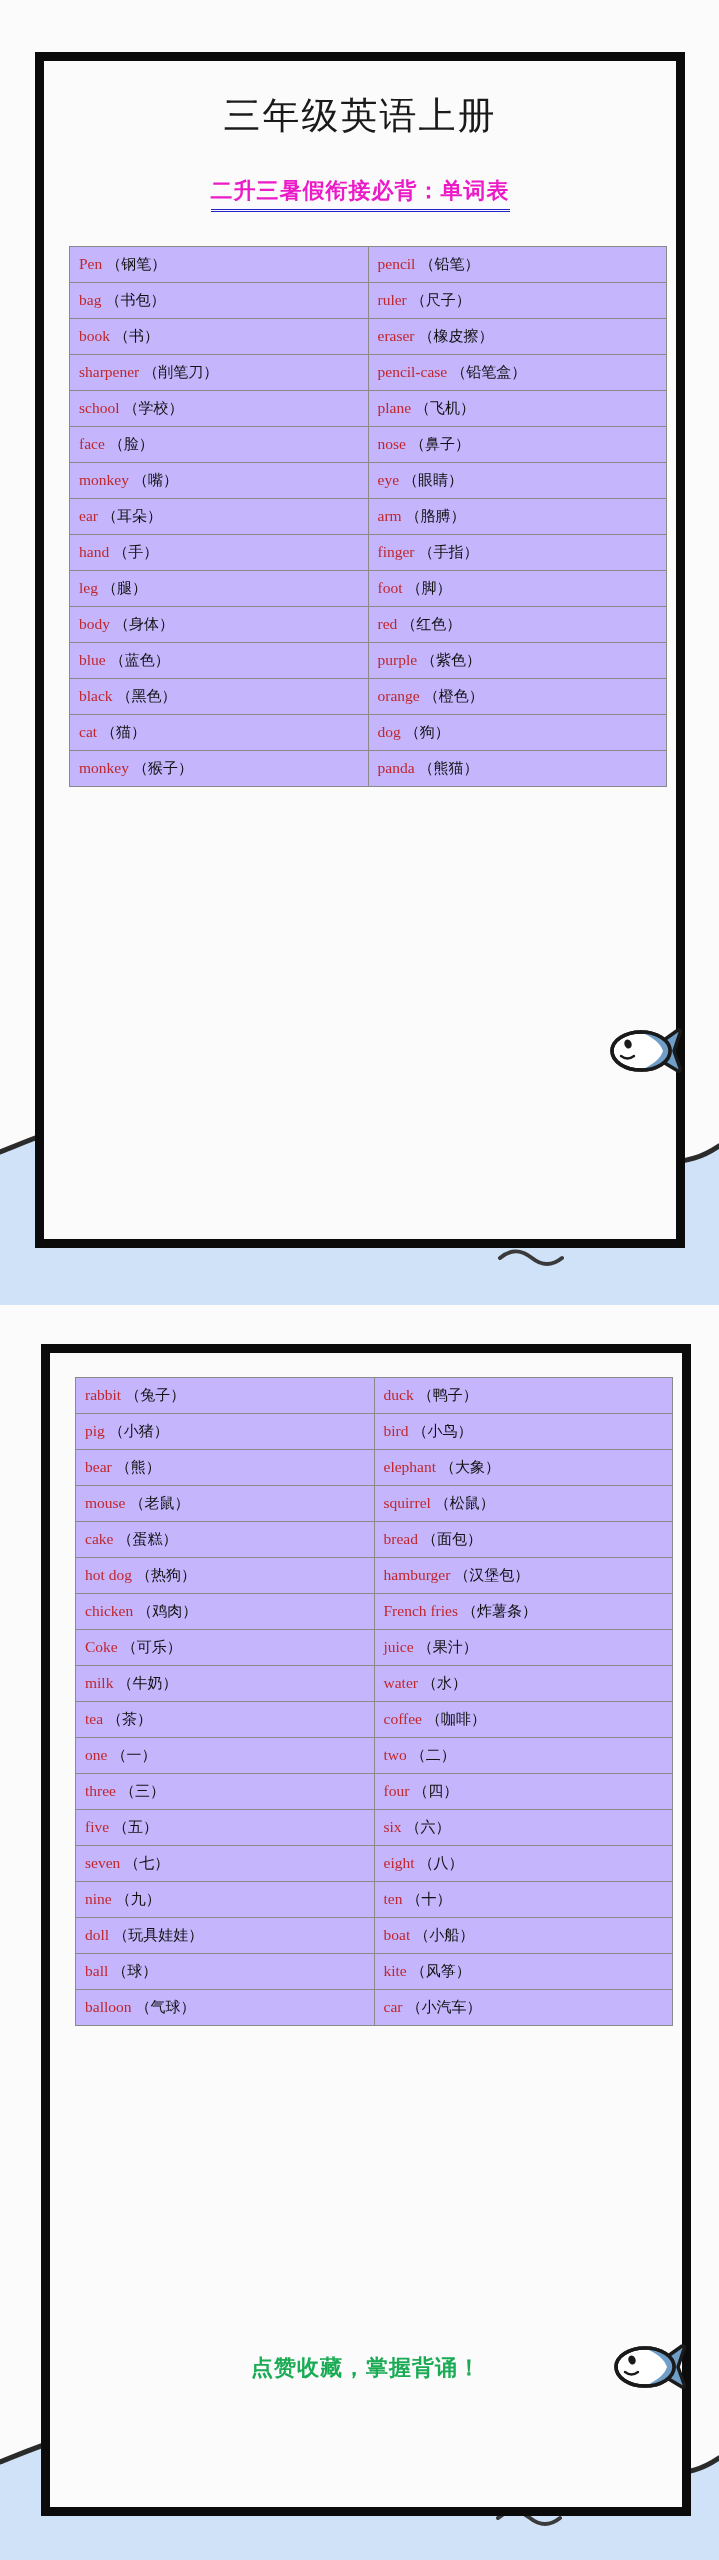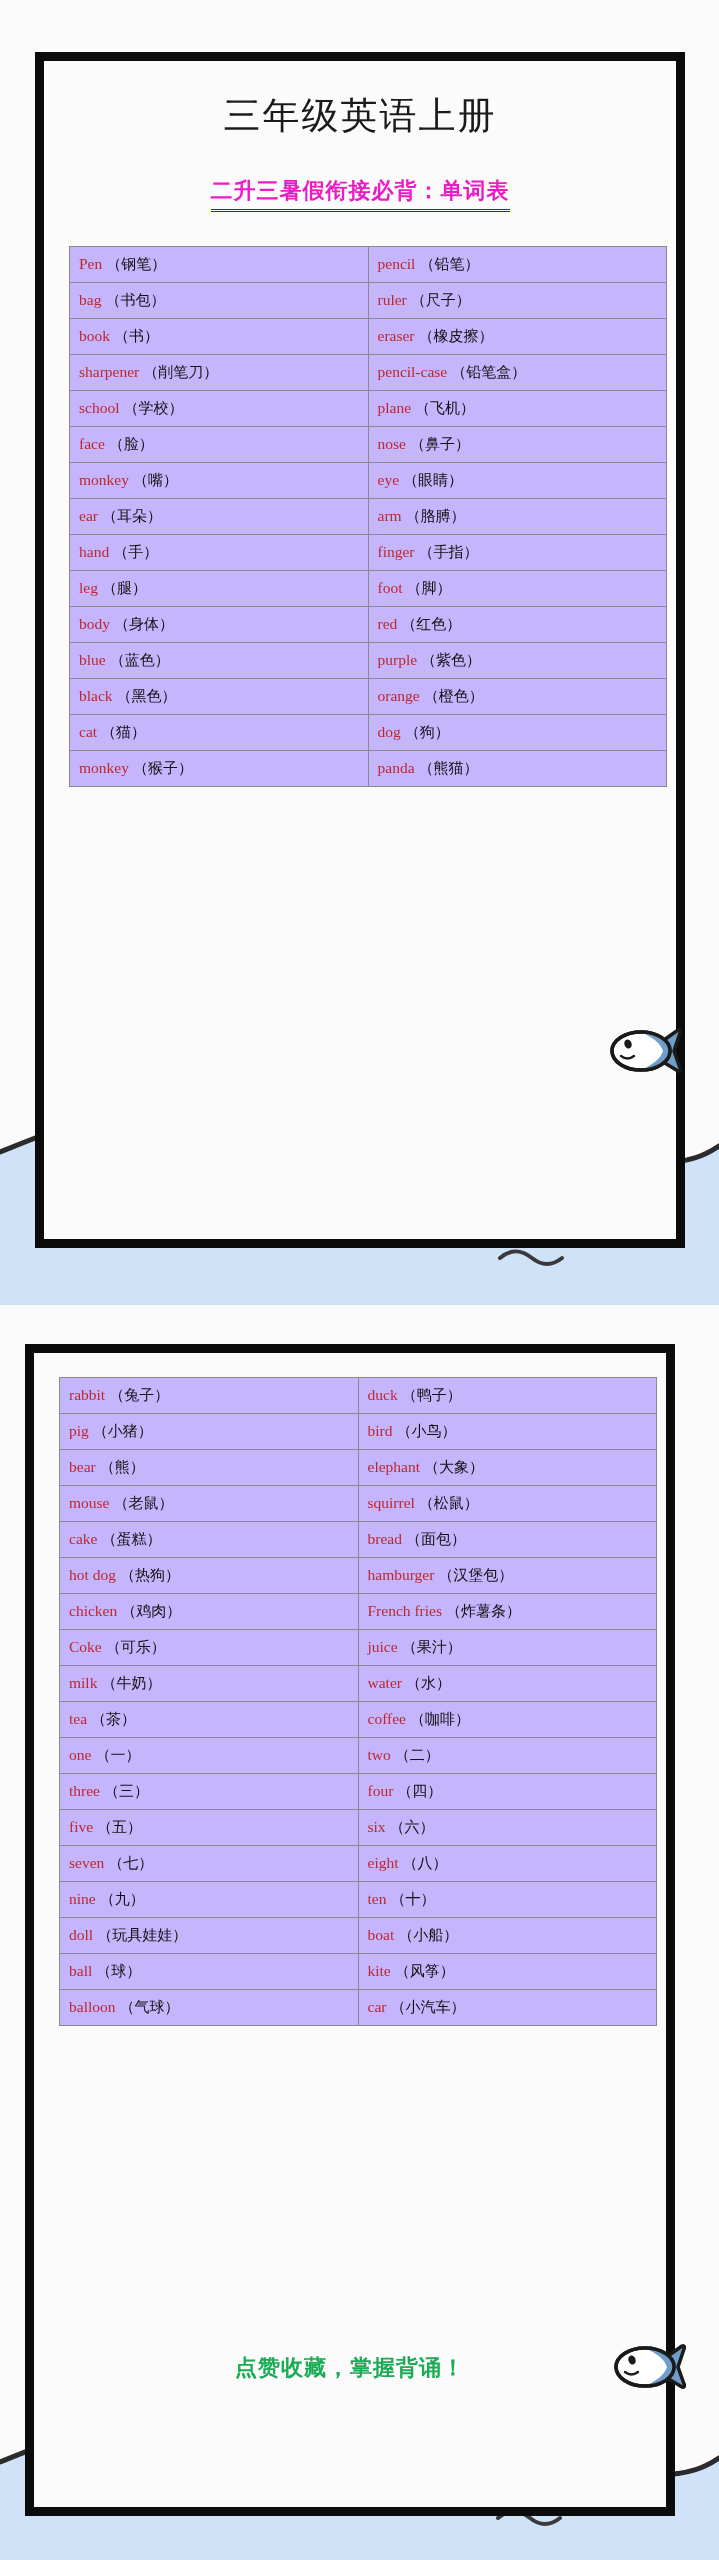--- a/index.html
+++ b/index.html
@@ -15,21 +15,21 @@
 
   
   .panel{
     position:absolute;
     background:#fbfbfb;
     border:9px solid #0b0b0b;
     box-sizing:border-box;
     z-index:2;
   }
   #panel-1{left:35px;top:52px;width:650px;height:1196px;}
-  #panel-2{left:25px;top:1344px;width:650px;height:1172px;}
+  #panel-2{left:41px;top:1344px;width:650px;height:1172px;}
 
   .panel-inner{position:relative;width:100%;height:100%;}
 
   
   .main-title{
     text-align:center;
     font-family:"Liberation Sans","DejaVu Sans",sans-serif;
     font-size:37px;
     color:#1a1a1a;
     letter-spacing:2px;

